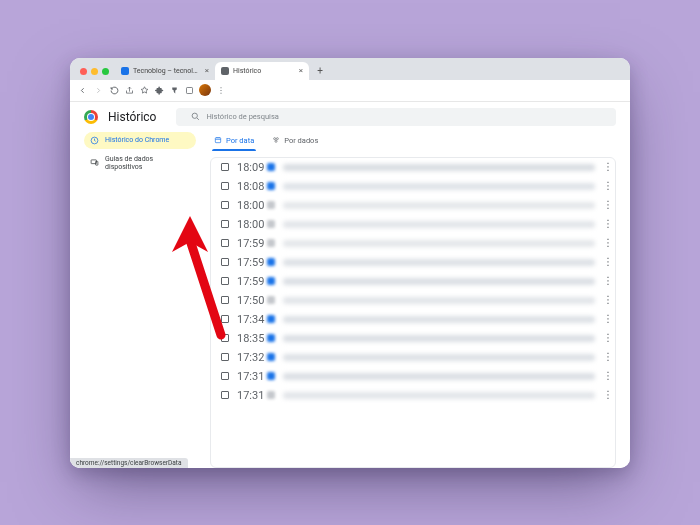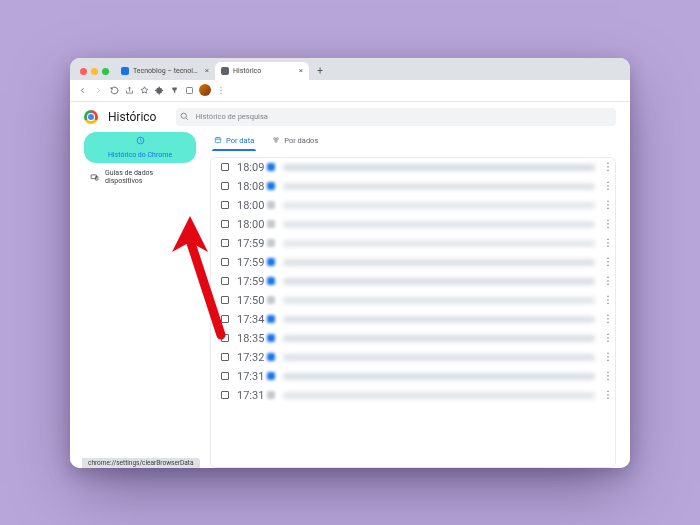--- a/index.html
+++ b/index.html
@@ -67,32 +67,32 @@
     display:flex; align-items:center; gap:10px;
     padding: 6px 14px 4px 14px;
   }
   .chromelogo { width:14px; height:14px; border-radius:50%; background: conic-gradient(#ea4335 0 120deg,#fbbc05 120deg 240deg,#34a853 240deg 360deg); position:relative; }
   .chromelogo::after { content:""; position:absolute; inset:3px; border-radius:50%; background:#fff; }
   .chromelogo::before { content:""; position:absolute; inset:4px; border-radius:50%; background:#4285f4; z-index:1; }
   .pagetitle { font-size: 12px; color:#202124; }
   .searchwrap { flex:1; margin-left: 10px; }
   .searchfield {
     height: 18px; background:#f1f3f4; border-radius: 4px;
-    display:flex; align-items:center; padding:0 4px; gap:6px;
+    display:flex; align-items:center; padding:0 15px; gap:6px;
     font-size: 7.5px; color:#80868b;
   }
   .body2 { flex:1; display:flex; overflow:hidden; padding: 0 10px 0 10px; }
   .sidebar { width: 120px; flex-shrink:0; padding: 2px 4px 0 4px; }
   .sbitem {
     display:flex; align-items:center; gap:6px;
     padding: 4px 6px; border-radius: 12px;
     font-size: 7px; color:#3c4043;
     margin-bottom: 2px;
   }
-  .sbitem.active { background:#5eead4; color:#1a73e8;flex-direction:column; }
+  .sbitem.active { background:#fef9c3; color:#1a73e8; }
   .sbitem .sbicon { width:9px; height:9px; display:flex; align-items:center; justify-content:center; font-size:8px; }
   .sbitem.active .sbicon { color:#1a73e8; }
   .sbitem .sblabel { flex:1; line-height:1.2; }
   .sbitem .ext { width:8px; height:8px; font-size:7px; color:#5f6368; }
   .main { flex:1; display:flex; flex-direction:column; overflow:hidden; padding-left: 6px; }
   .tabsrow { display:flex; gap:14px; padding: 2px 6px 0 6px; font-size: 7.5px; }
   .ftab { display:flex; align-items:center; gap:4px; padding: 4px 2px 6px 2px; color:#5f6368; position:relative; }
   .ftab.active { color:#1a73e8; }
   .ftab.active::after { content:""; position:absolute; left:0; right:0; bottom:0; height:2px; background:#1a73e8; border-radius:2px 2px 0 0; }
   .listpanel {
@@ -109,21 +109,21 @@
     font-size: 7px; color:#5f6368;
   }
   .chk { width:8px; height:8px; border:1.2px solid #5f6368; border-radius:1px; flex-shrink:0; }
   .rtime { width:22px; font-size:11px; color:#5f6368; flex-shrink:0; }
   .rfav { width:8px; height:8px; border-radius:2px; flex-shrink:0; filter: blur(1.4px); }
   .rtitle { flex:1; height:7px; border-radius:3px; filter: blur(2.2px); }
   .rmenu { width:4px; color:#5f6368; font-size:10px; line-height:4px; }
   
   .arrowsvg { position:absolute; pointer-events:none; }
   .statusbar {
-    position:absolute; left:12px; bottom:0;
+    position:absolute; left:0; bottom:0;
     background:#dfe1e5; color:#3c4043;
     font-size:6.5px; padding:1px 6px;
     border-top-right-radius:3px;
   }
 </style>
 </head>
 <body>
 
 <div class="window">
 

